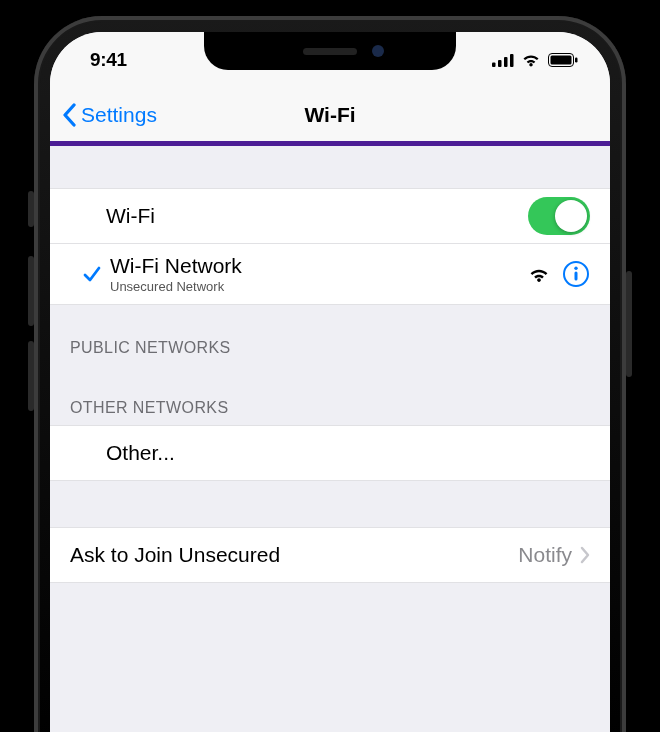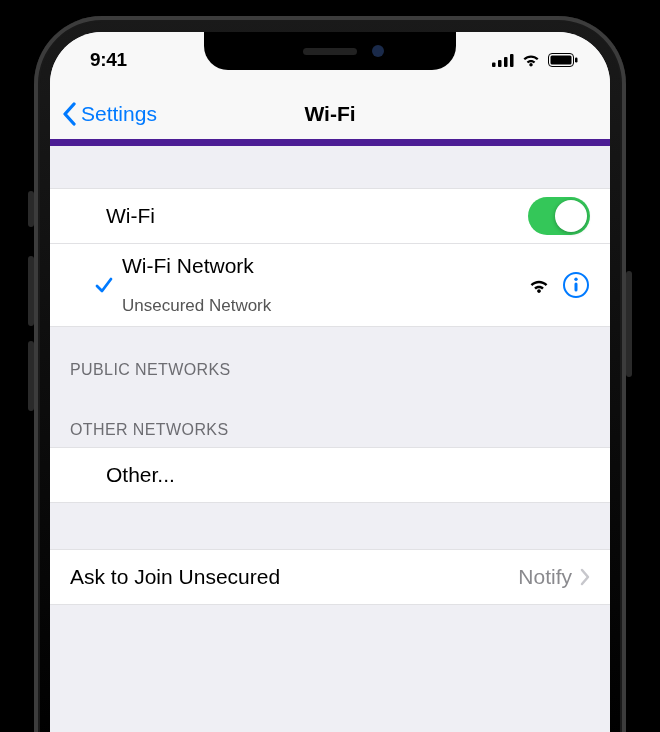--- a/index.html
+++ b/index.html
@@ -71,21 +71,21 @@
       background: #F8F8F8;
       font-weight: 600;
       font-size: 19px;
       letter-spacing: -0.3px;
       gap: 11px;
     }
     .status-right { display: flex; align-items: center; gap: 7px; }
     .nav-bar {
       height: 58px;
       background: #F8F8F8;
-      border-bottom: 7px solid #4c1d95;
+      border-bottom: 5px solid #4c1d95;
       display: flex;
       align-items: center;
       position: relative;
       padding: 0 12px;
     }
     .back-button {
       display: flex; align-items: center; gap: 4px;
       color: #007AFF; font-size: 21px;
     }
     .nav-title {
@@ -99,21 +99,21 @@
       display: flex;
       align-items: center;
       padding: 0 20px 0 20px;
       border-bottom: 1px solid #E1E1E4;
       font-size: 21px;
       color: #000;
     }
     .cell.first { border-top: 1px solid #E1E1E4; }
     .cell .indent { width: 36px; flex-shrink: 0; display:flex; justify-content:center; }
     .cell .label-block { flex: 1; display:flex; flex-direction:column; padding: 10px 0; }
-    .cell .sub { font-size: 17px; color: #555; margin-top:18px; }
+    .cell .sub { font-size: 13px; color: #555; margin-top:1px; }
     .cell .trailing { display:flex; align-items:center; gap: 12px; }
     .section-header {
       height: 60px;
       display: flex; align-items: flex-end;
       padding: 13px 20px 8px 20px;
       font-size: 16px; letter-spacing: 0.4px;
       color: #6D6D72;
     }
     .toggle {
       width: 62px; height: 38px; border-radius: 19px;
@@ -189,21 +189,21 @@
       <div class="label-block">
         <span>Wi-Fi</span>
       </div>
       <div class="trailing">
         <div class="toggle">
           <div class="knob"></div>
         </div>
       </div>
     </div>
 
-    <div class="cell" style="padding-left:36px;">
+    <div class="cell" style="padding-left:24px;">
       <div class="indent">
         <span>
           <svg width="20" height="20" viewBox="0 0 20 20">
               <path fill="none" stroke="#007AFF" stroke-width="2.8" stroke-linecap="round" stroke-linejoin="round" d="M3 11 L8 16 L17 4"></path>
             </svg>
         </span>
       </div>
       <div class="label-block">
         <span>Wi-Fi Network</span>
         <span class="sub">Unsecured Network</span>

